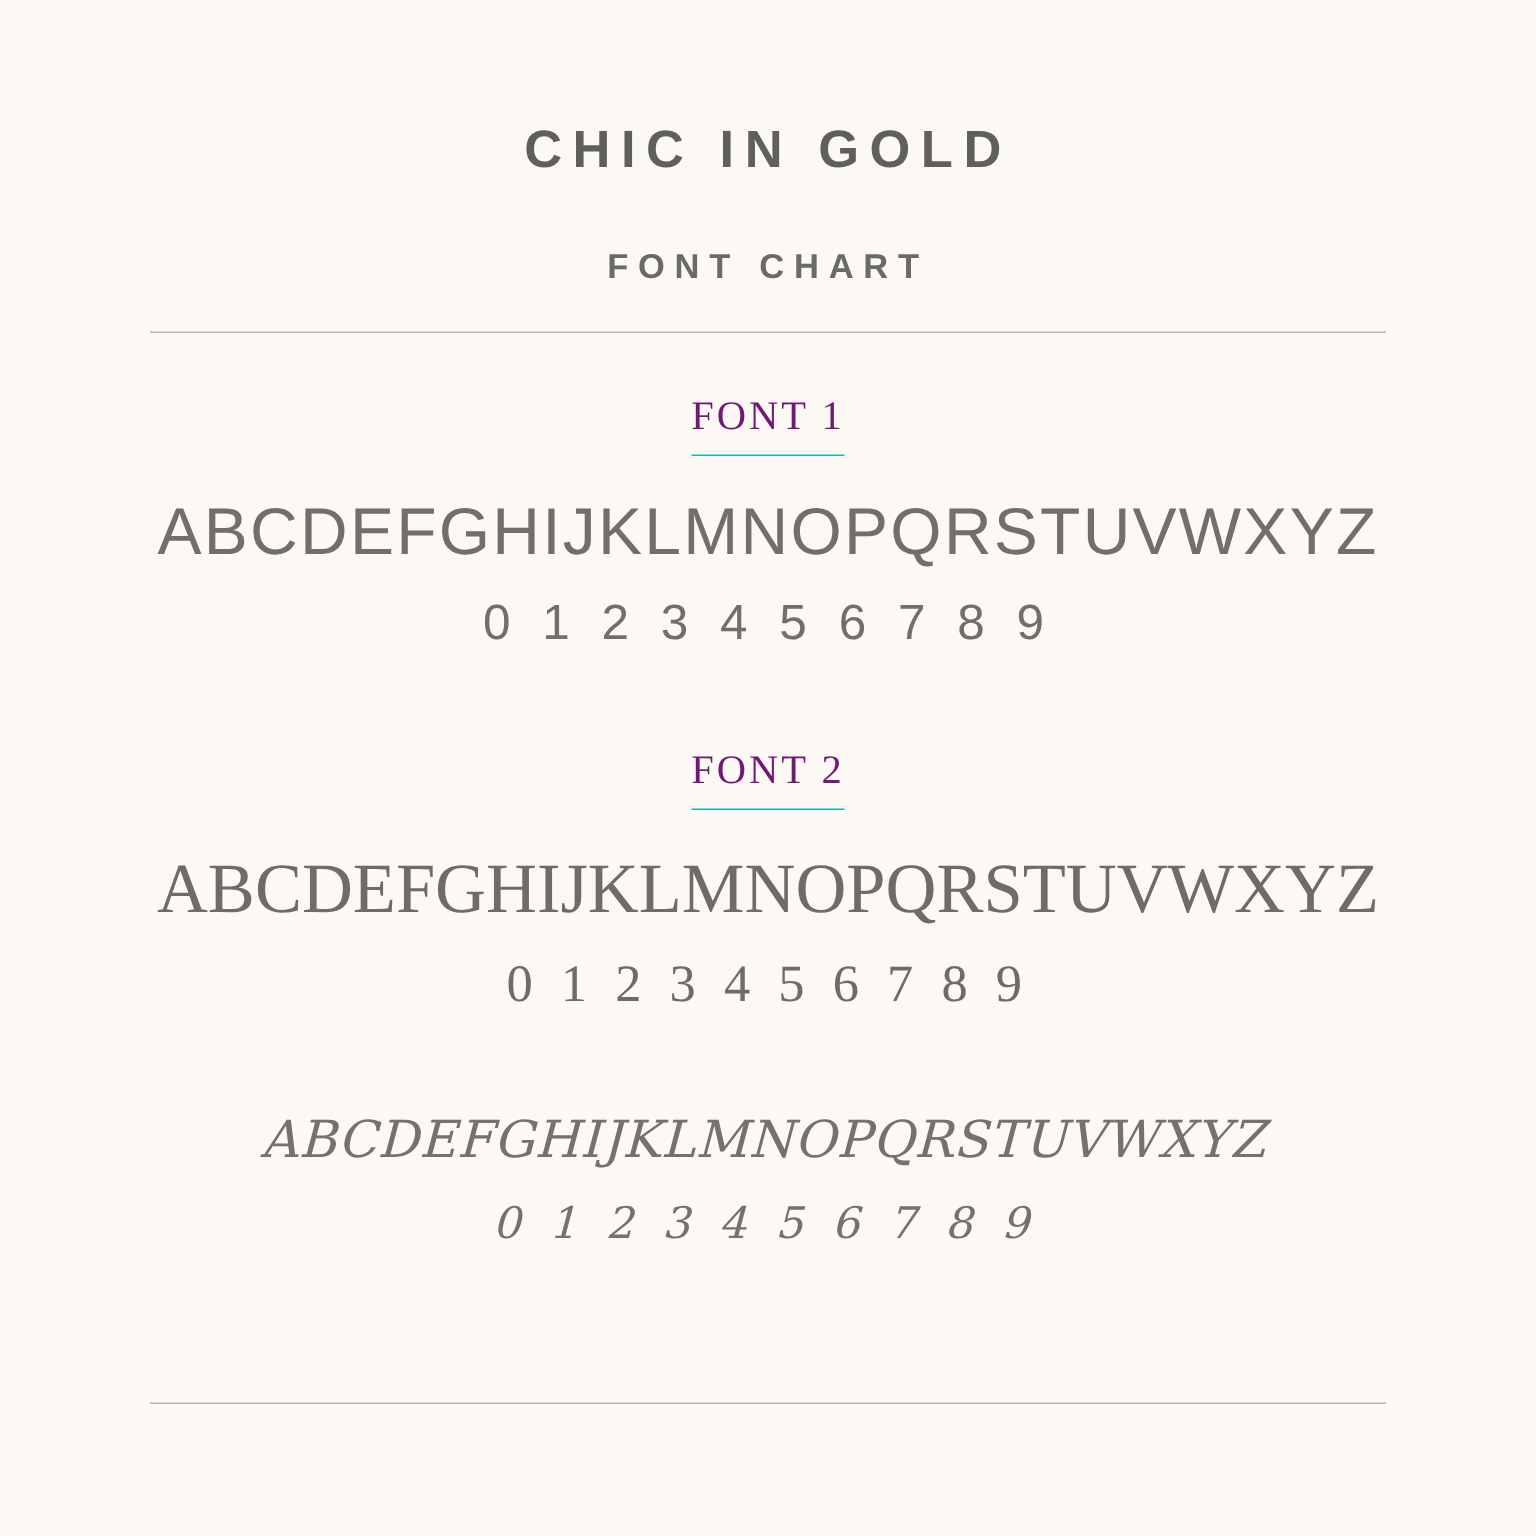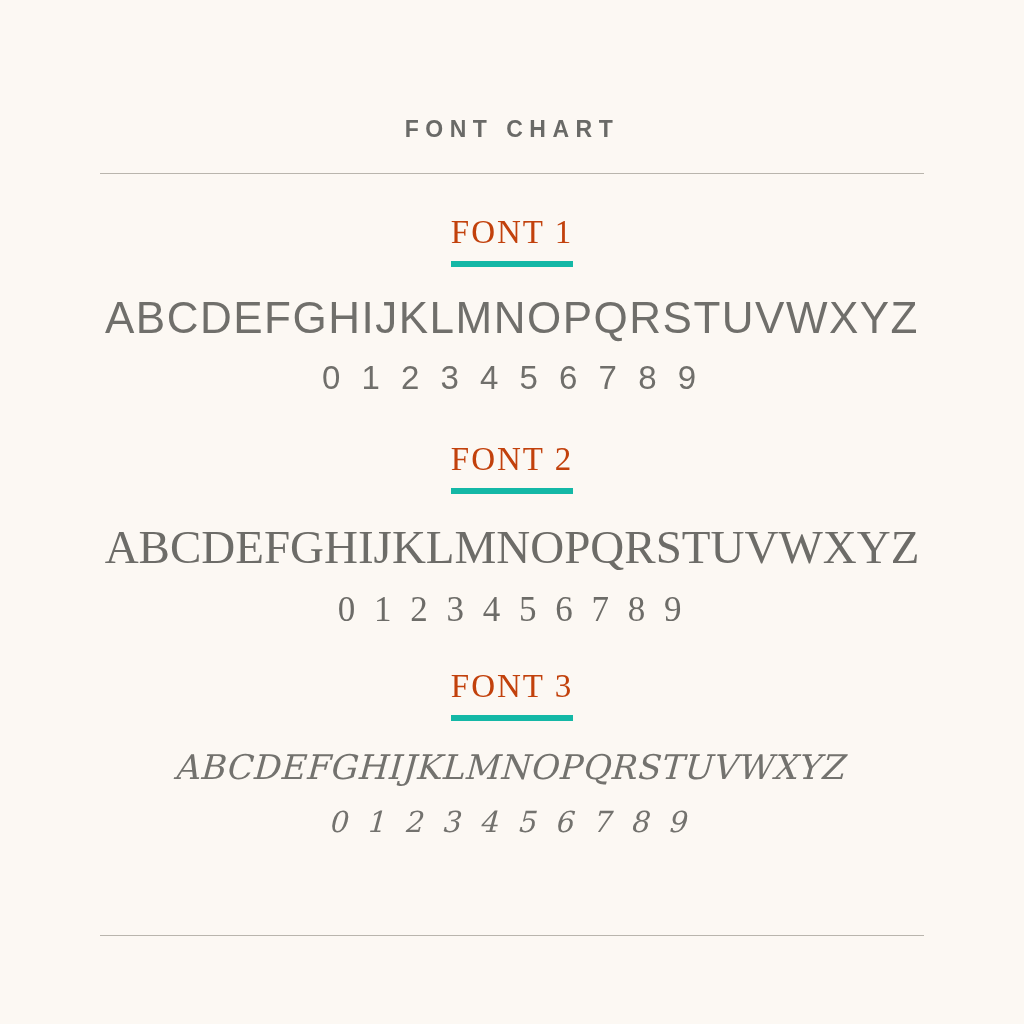--- a/index.html
+++ b/index.html
@@ -63,30 +63,30 @@
   }
 
   .font-block {
     width: 100%;
     display: flex;
     flex-direction: column;
     align-items: center;
   }
 
   .block-1 { margin-top: 40px; }
-  .block-2 { margin-top: 44px; }
+  .block-2 { margin-top: 64px; }
   .block-3 { margin-top: 38px; }
 
   .block-label {
     font-family: "Liberation Serif", serif;
-    font-size: 33px;
+    font-size: 27px;
     letter-spacing: 2px;
-    color: #c2410c;
+    color: #701a75;
     padding-bottom: 10px;
-    border-bottom: 6px solid #14b8a6;
+    border-bottom: 1px solid #14b8a6;
     display: inline-block;
   }
 
   .sample-alpha {
     margin-top: 26px;
     text-align: center;
     white-space: nowrap;
   }
 
   .sample-nums {
@@ -142,38 +142,38 @@
     font-style: italic;
     transform: skewX(-4deg);
     margin-top: 18px;
   }
 </style>
 </head>
 <body>
 
 <div class="page">
 
+  <div class="main-title">CHIC IN GOLD</div>
 
   <div class="subtitle">FONT CHART</div>
 
   <div class="rule"></div>
 
   <div class="font-block f1 block-1">
     <div class="block-label">FONT 1</div>
     <div class="sample-alpha">ABCDEFGHIJKLMNOPQRSTUVWXYZ</div>
     <div class="sample-nums">0 1 2 3 4 5 6 7 8 9</div>
   </div>
 
   <div class="font-block f2 block-2">
     <div class="block-label">FONT 2</div>
     <div class="sample-alpha">ABCDEFGHIJKLMNOPQRSTUVWXYZ</div>
     <div class="sample-nums">0 1 2 3 4 5 6 7 8 9</div>
   </div>
 
   <div class="font-block f3 block-3">
-    <div class="block-label">FONT 3</div>
     <div class="sample-alpha">ABCDEFGHIJKLMNOPQRSTUVWXYZ</div>
     <div class="sample-nums">0 1 2 3 4 5 6 7 8 9</div>
   </div>
 
   <div class="bottom-rule"></div>
 
 </div>
 
 </body></html>

